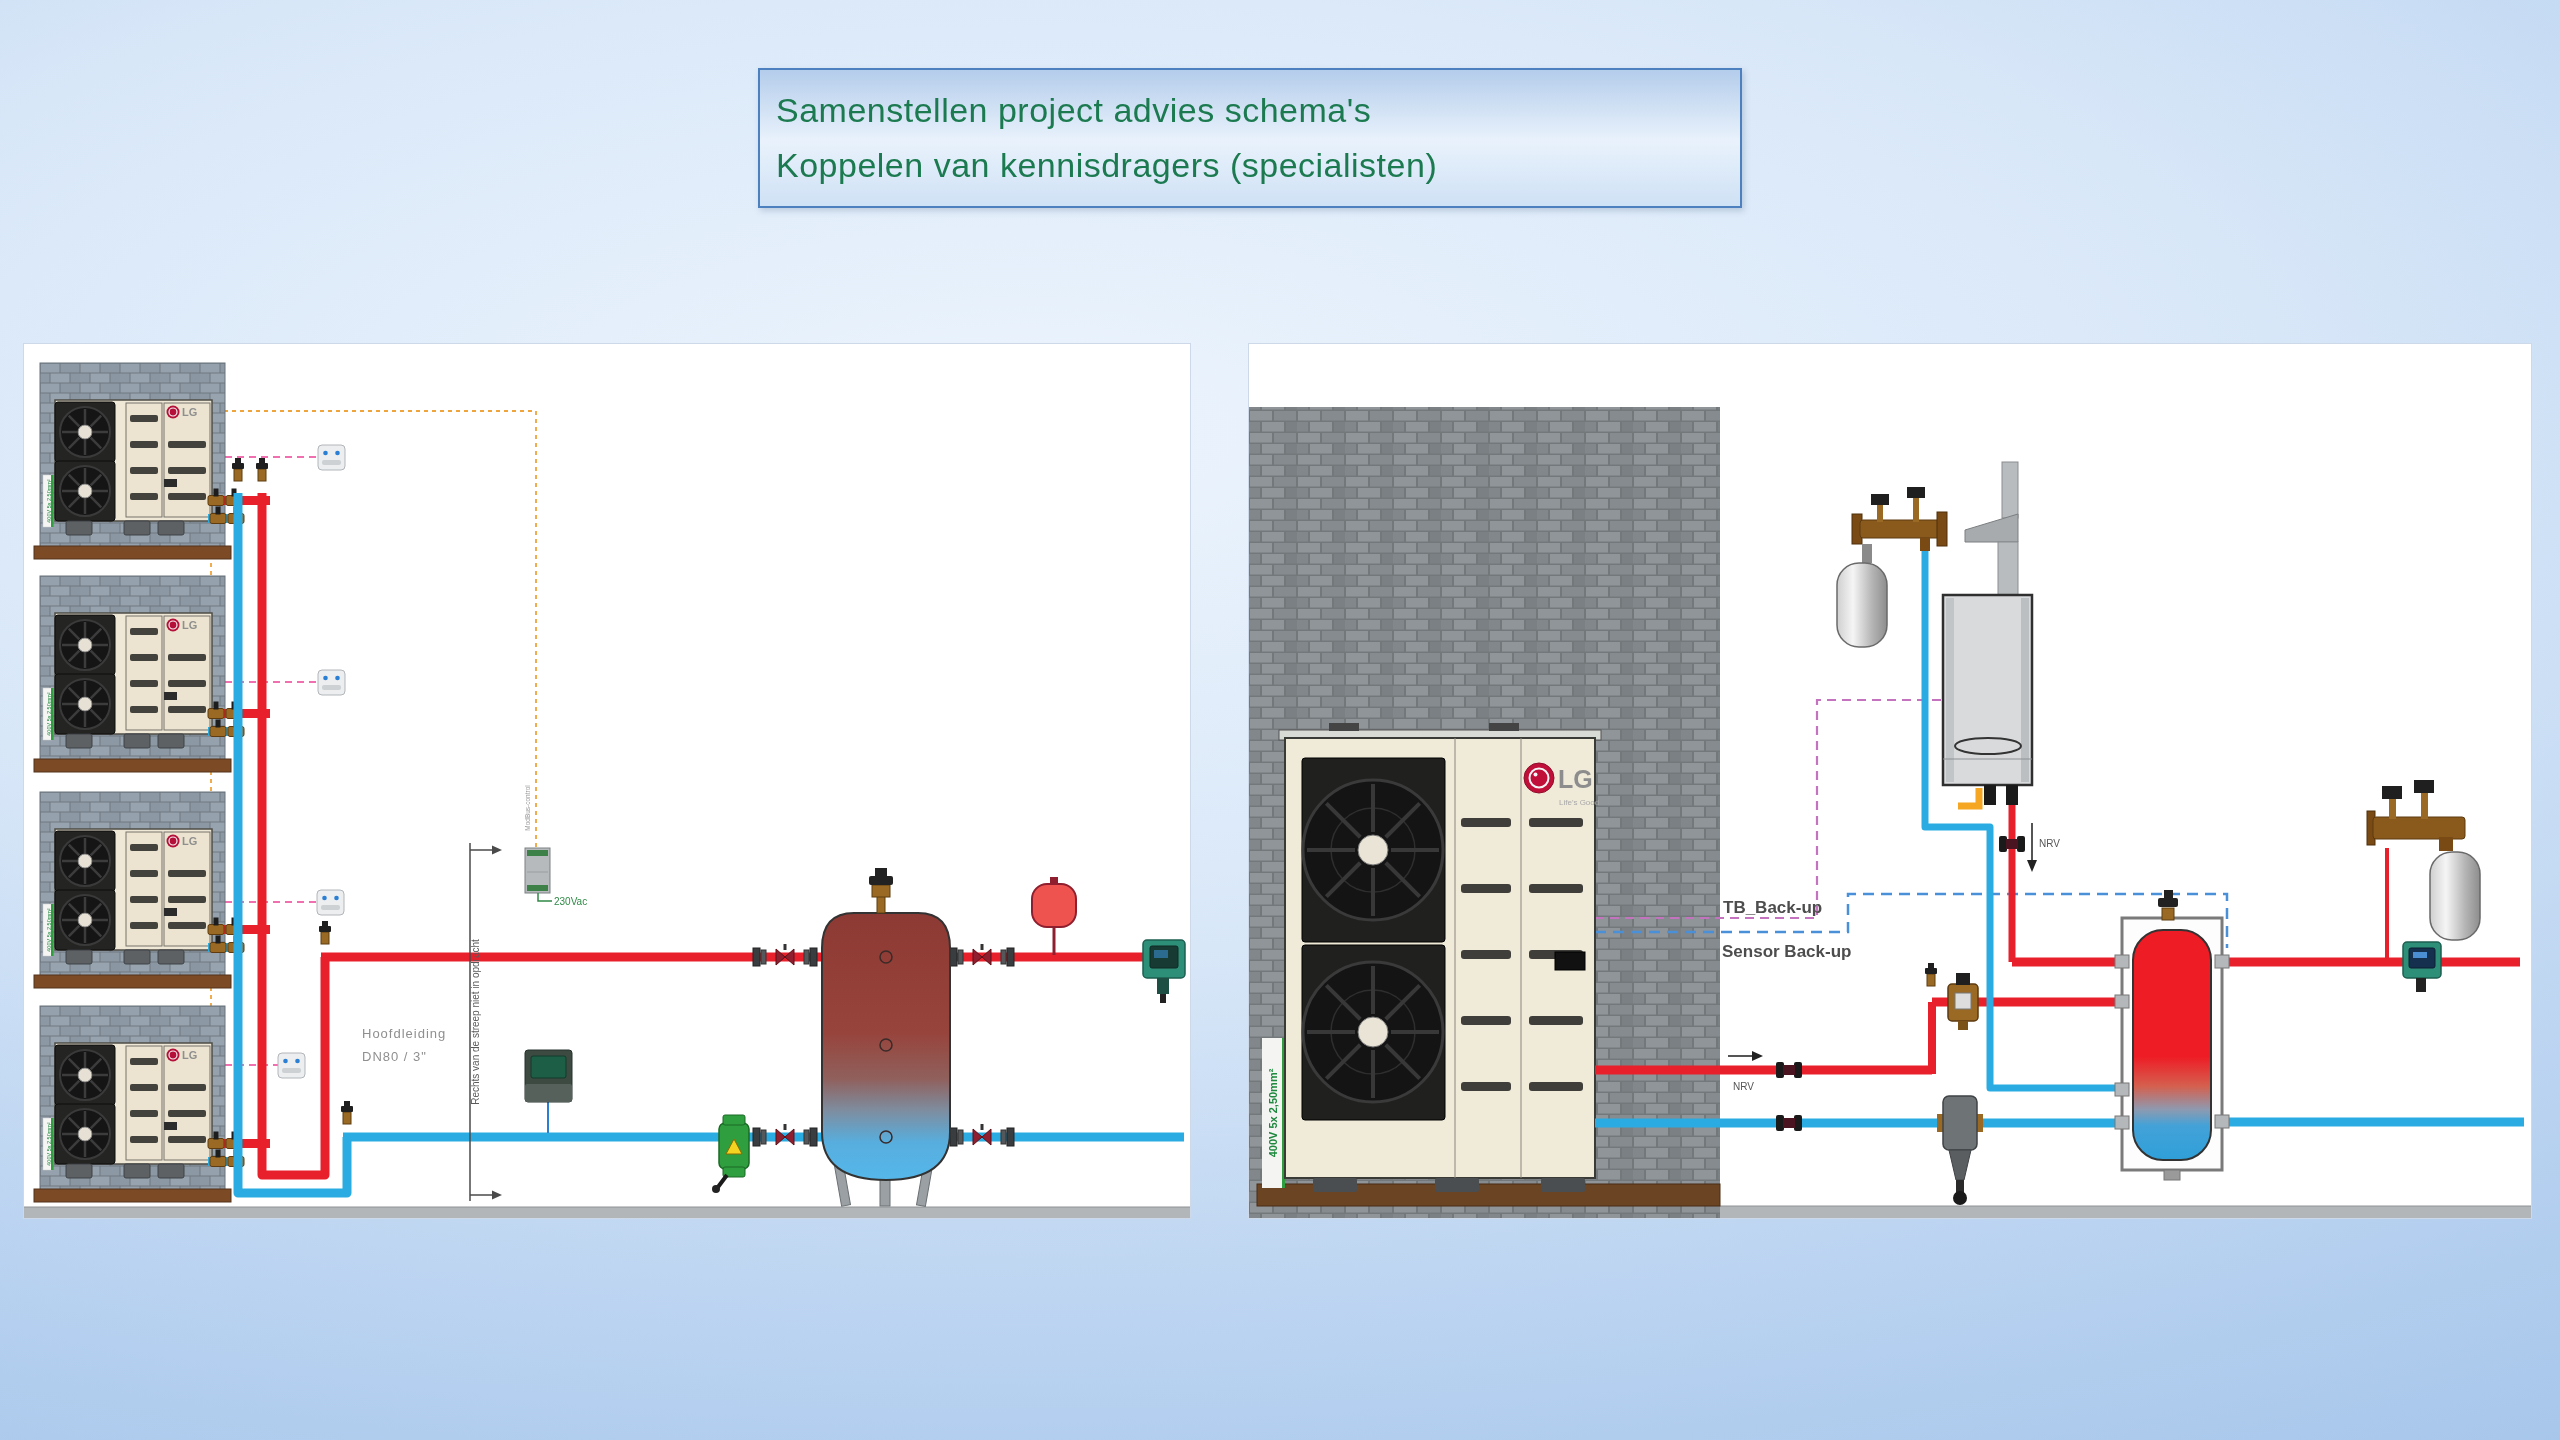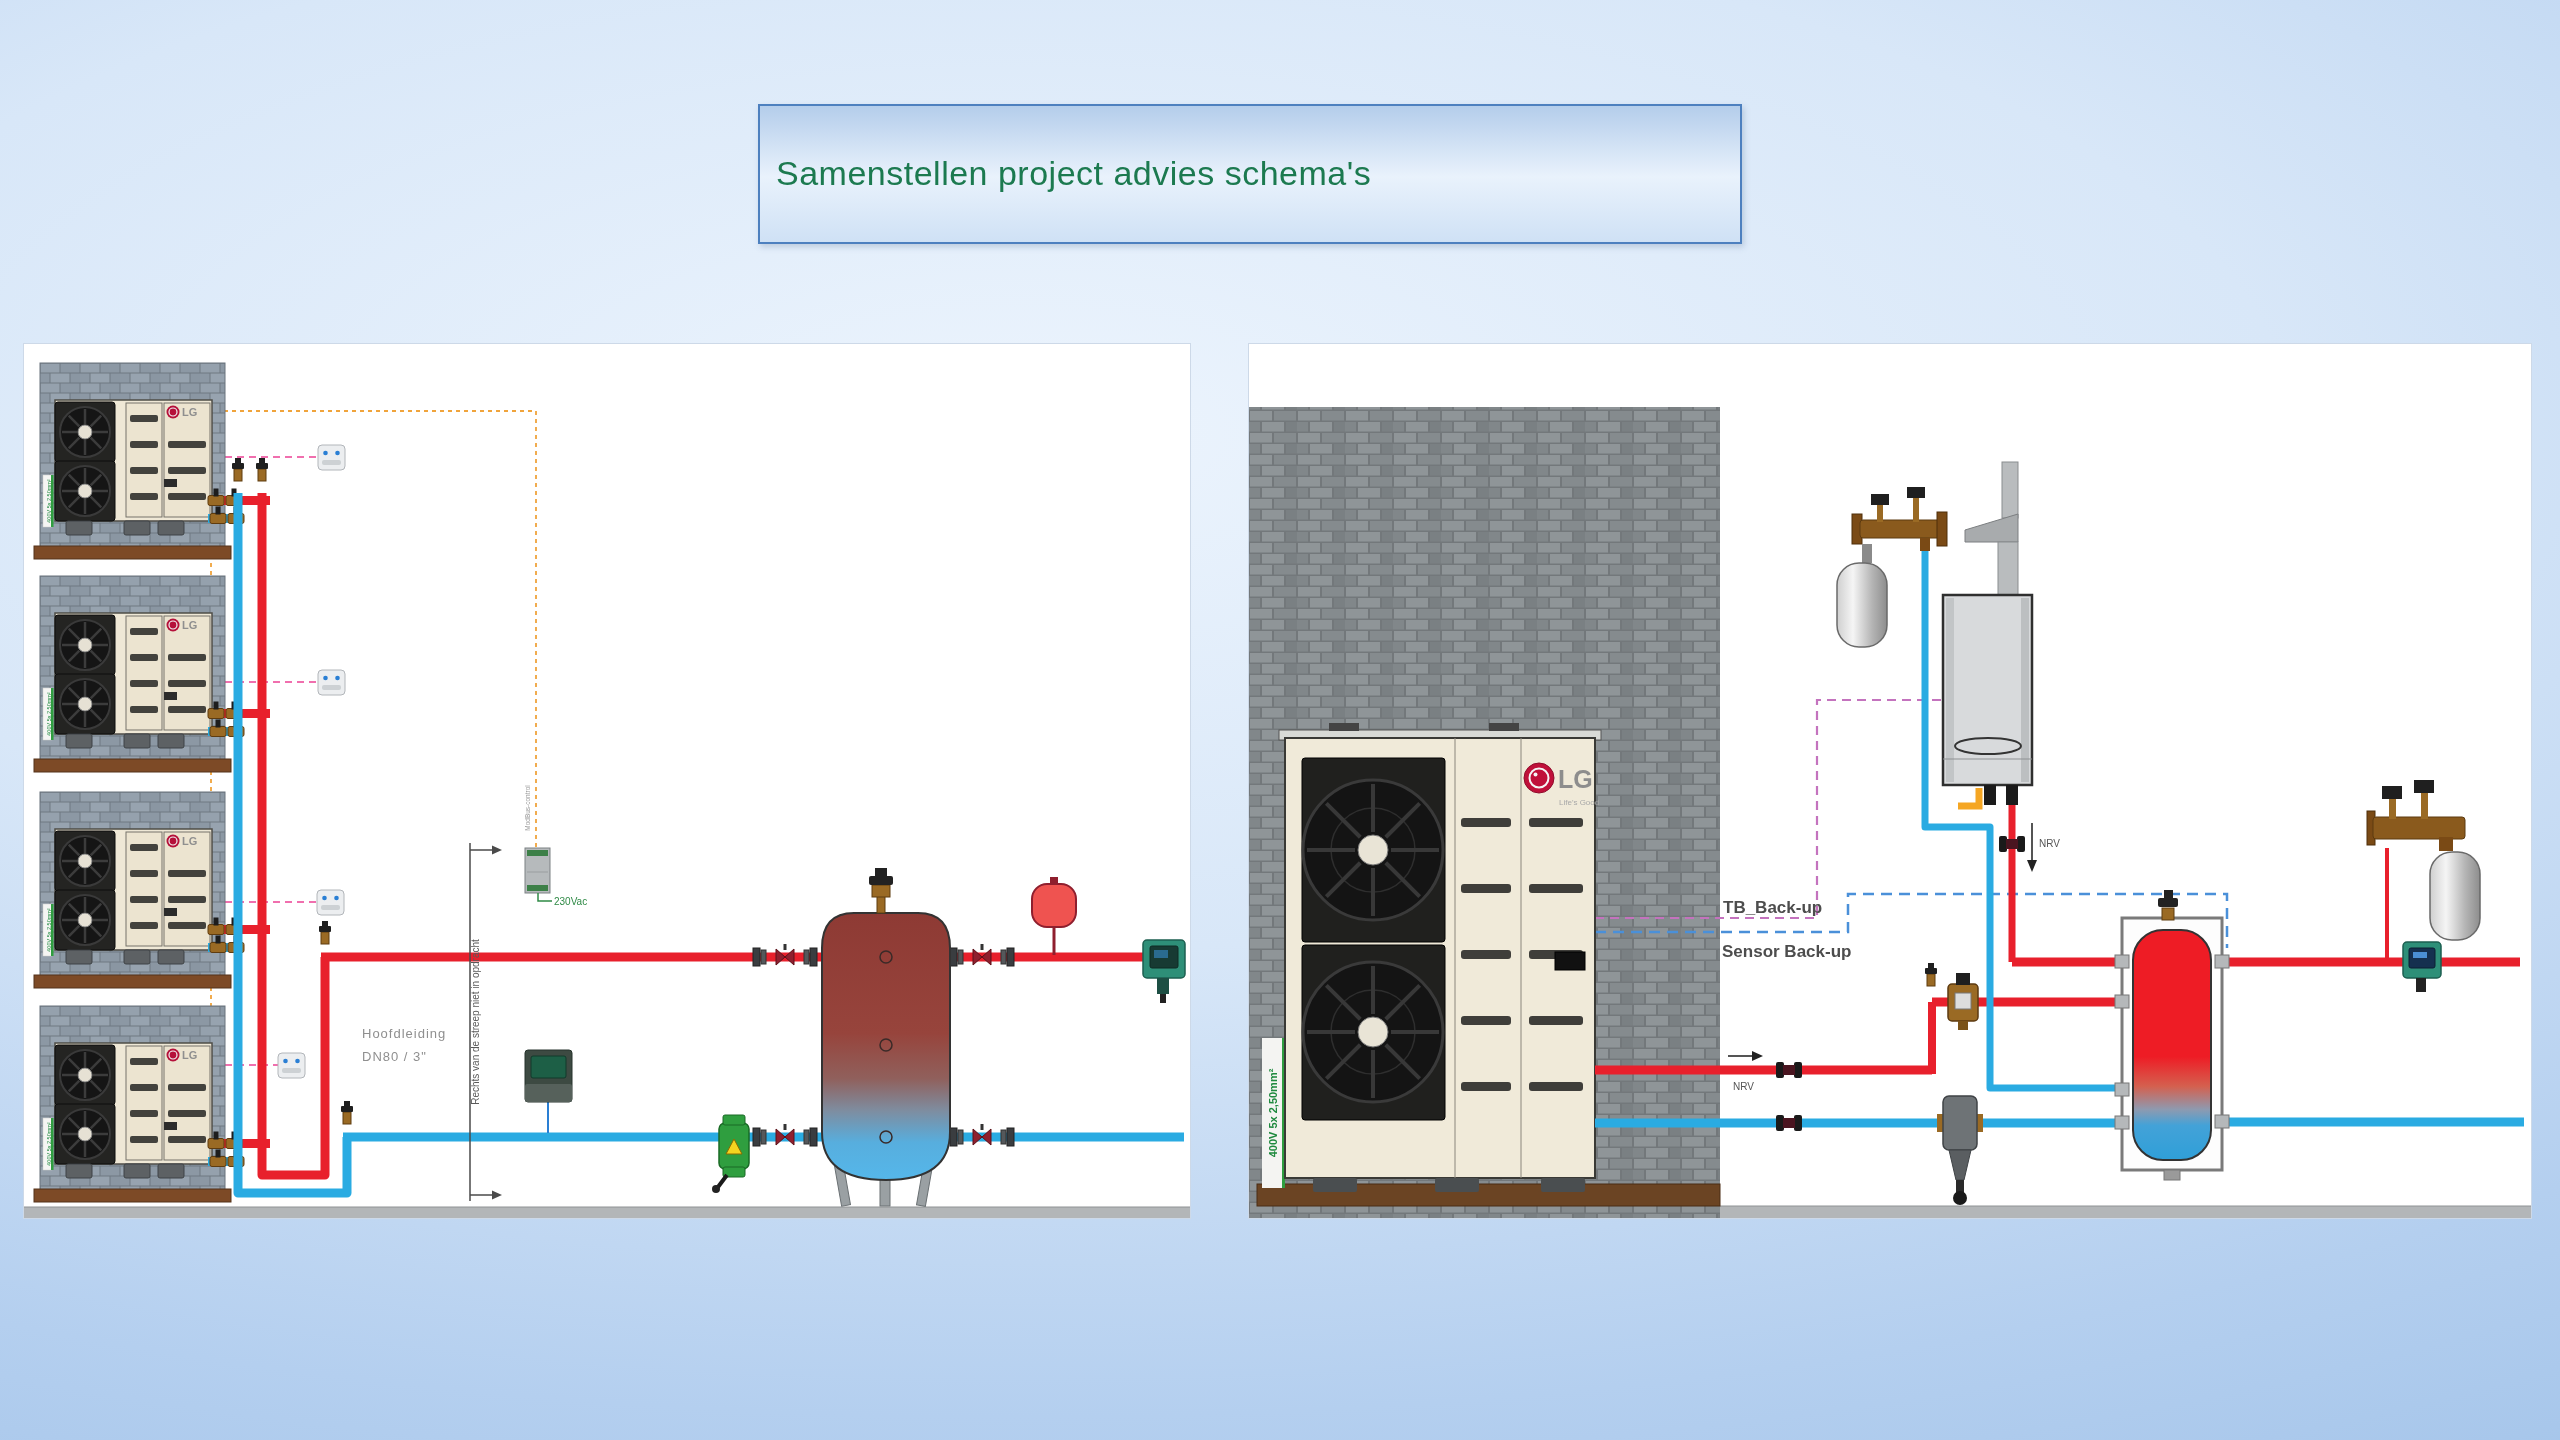--- a/index.html
+++ b/index.html
@@ -6,32 +6,33 @@
   body{
     width:2560px;height:1440px;position:relative;overflow:hidden;
     font-family:"Liberation Sans",sans-serif;
     background:radial-gradient(ellipse 130% 95% at 40% 30%, #ecf4fd 0%, #d8e7f8 38%, #b4cfef 72%, #9cbfe7 100%);
   }
   .title-box{
     position:absolute;left:758px;top:68px;width:984px;height:140px;
     background:linear-gradient(180deg,#b4cdeb 0%,#e9f2fc 52%,#cfe1f5 100%);
     border:2px solid #4d80bf;box-shadow:2px 3px 6px rgba(70,100,140,.25);
     color:#1c7a50;font-size:34px;font-weight:300;letter-spacing:.5px;
-    display:flex;flex-direction:column;justify-content:center;padding-left:16px;box-sizing:border-box;line-height:1.62;margin-top:36px;
+    display:flex;flex-direction:column;justify-content:center;padding-left:16px;box-sizing:border-box;line-height:1.62;
   }
   .panel{position:absolute;background:#fff;outline:1px solid #cdd9e8;}
   #left-panel{left:24px;top:344px;}
   #right-panel{left:1249px;top:344px;}
   svg text{font-family:"Liberation Sans",sans-serif;}
 </style>
 </head>
 <body>
 
 <div class="title-box">
   <div>Samenstellen project advies schema's</div>
+  <div>Koppelen van kennisdragers (specialisten)</div>
 </div>
 
 <svg id="left-panel" class="panel" width="1166" height="874" viewBox="0 0 1166 874">
   <defs>
     <pattern id="brickL" width="40" height="20" patternUnits="userSpaceOnUse">
       <rect width="40" height="20" fill="#6e7882"></rect>
       <rect x="0.5" y="0.5" width="19" height="9" fill="#95a1ad"></rect>
       <rect x="20.5" y="0.5" width="19" height="9" fill="#8c98a4"></rect>
       <rect x="-9.5" y="10.5" width="19" height="9" fill="#8c98a4"></rect>
       <rect x="10.5" y="10.5" width="19" height="9" fill="#97a3af"></rect>

